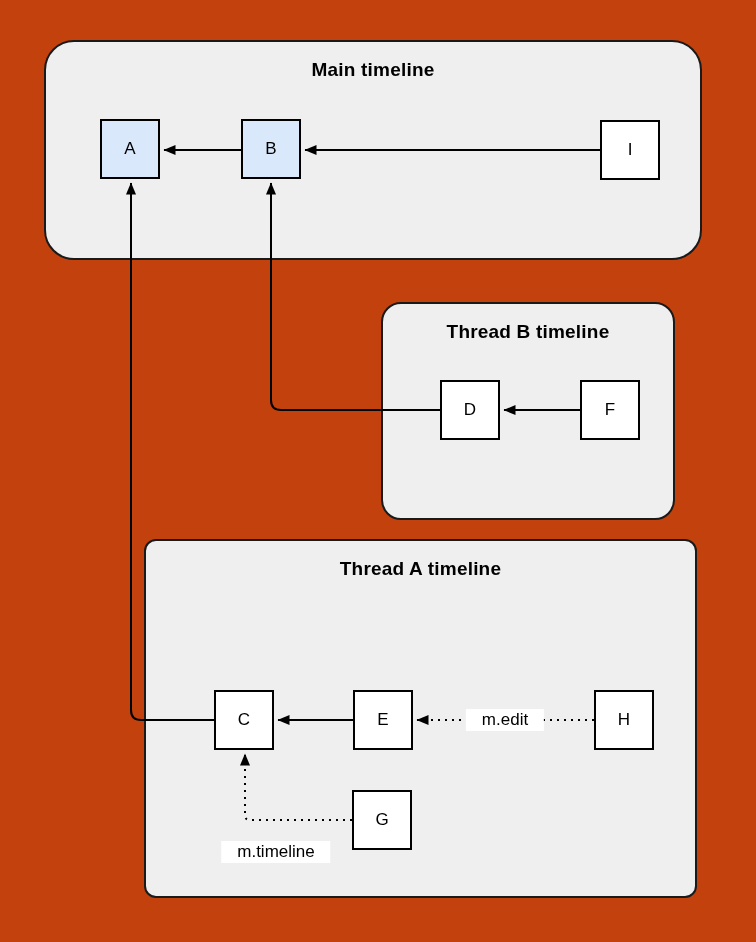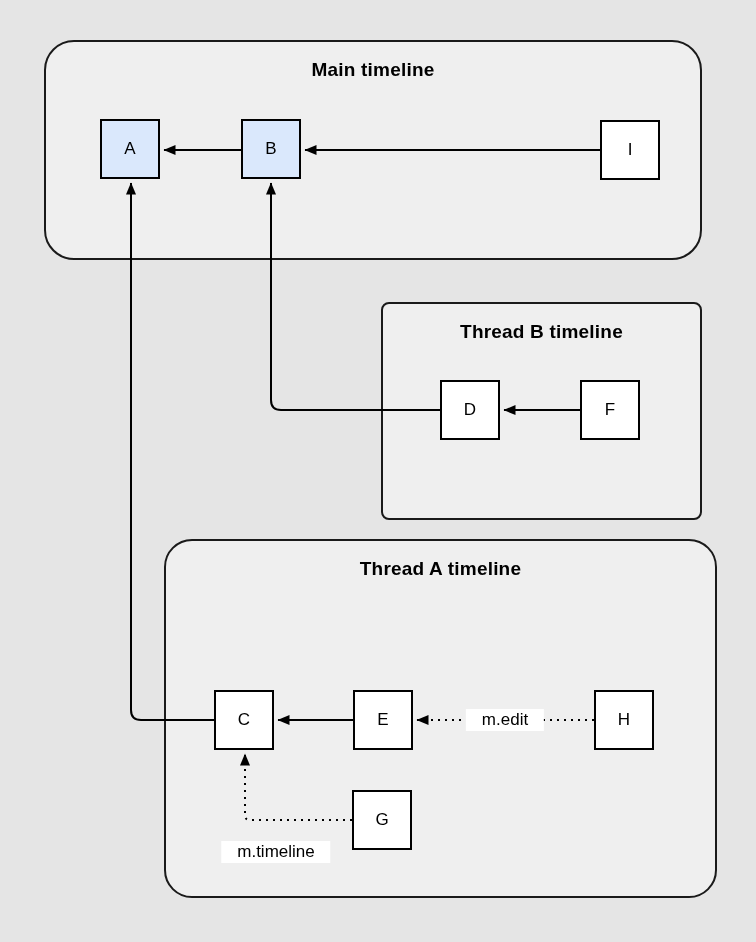--- a/index.html
+++ b/index.html
@@ -4,34 +4,34 @@
 <style>
   html, body {
     margin: 0;
     padding: 0;
     background: #ffffff;
   }
   .canvas {
     position: relative;
     width: 756px;
     height: 942px;
-    background: #e5e5e5;
+    background: #c2410c;
     font-family: "Liberation Sans", sans-serif;
     overflow: hidden;
   }
   .container {
     position: absolute;
     background: var(--container-fill, #efefef);
     border: 2px solid var(--container-border, #1a1a1a);
     box-sizing: border-box;
     z-index: 1;
   }
   #container-main     { left: 44px;  top: 40px;  width: 658px; height: 220px; border-radius: 30px; }
-  #container-thread-b { left: 381px; top: 302px; width: 321px; height: 218px; border-radius: 8px; }
-  #container-thread-a { left: 164px; top: 539px; width: 553px; height: 359px; border-radius: 28px; }
+  #container-thread-b { left: 381px; top: 302px; width: 294px; height: 218px; border-radius: 20px; }
+  #container-thread-a { left: 144px; top: 539px; width: 553px; height: 359px; border-radius: 12px; }
   .container-title {
     width: 100%;
     text-align: center;
     font-weight: bold;
     font-size: 19px;
     color: #000000;
     padding-top: 17px;
     letter-spacing: 0.2px;
   }
   .node {

